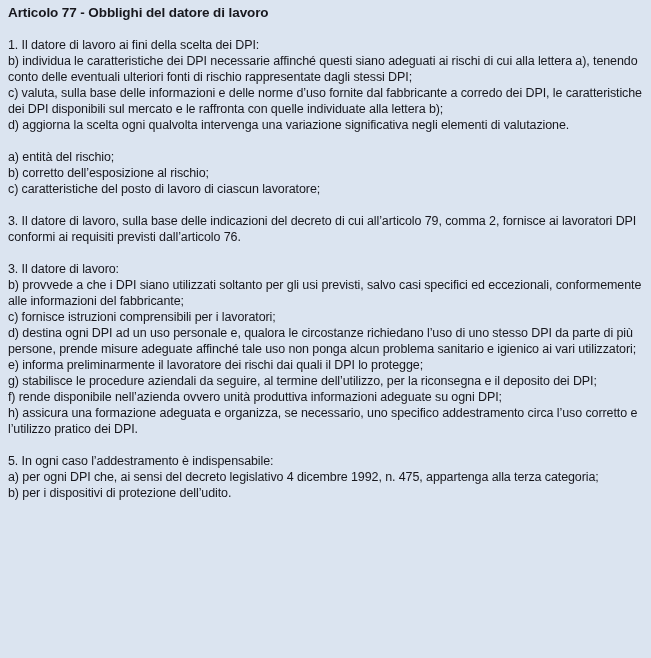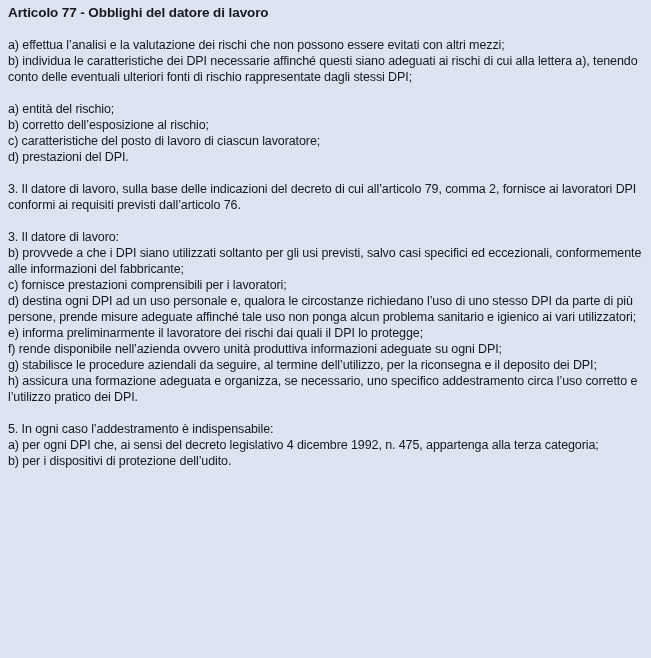--- a/index.html
+++ b/index.html
@@ -34,43 +34,44 @@
   .para:last-child { margin-bottom: 8px; }
   .line { display: block; }
 </style>
 </head>
 <body>
 
 <div class="page">
   <h1 class="title">Articolo 77 - Obblighi del datore di lavoro</h1>
 
   <div class="para">
-    <span class="line">a) effettua l’analisi e la valutazione dei rischi che non possono essere evitati con altri mezzi;</span>
+    <span class="line">1. Il datore di lavoro ai fini della scelta dei DPI:</span>
     <span class="line">b) individua le caratteristiche dei DPI necessarie affinché questi siano adeguati ai rischi di cui alla lettera a), tenendo conto delle eventuali ulteriori fonti di rischio rappresentate dagli stessi DPI;</span>
+    <span class="line">c) valuta, sulla base delle informazioni e delle norme d’uso fornite dal fabbricante a corredo dei DPI, le caratteristiche dei DPI disponibili sul mercato e le raffronta con quelle individuate alla lettera b);</span>
+    <span class="line">d) aggiorna la scelta ogni qualvolta intervenga una variazione significativa negli elementi di valutazione.</span>
   </div>
 
   <div class="para">
     <span class="line">a) entità del rischio;</span>
     <span class="line">b) corretto dell’esposizione al rischio;</span>
     <span class="line">c) caratteristiche del posto di lavoro di ciascun lavoratore;</span>
-    <span class="line">d) prestazioni del DPI.</span>
   </div>
 
   <div class="para">
     <span class="line">3. Il datore di lavoro, sulla base delle indicazioni del decreto di cui all’articolo 79, comma 2, fornisce ai lavoratori DPI conformi ai requisiti previsti dall’articolo 76.</span>
   </div>
 
   <div class="para">
     <span class="line">3. Il datore di lavoro:</span>
     <span class="line">b) provvede a che i DPI siano utilizzati soltanto per gli usi previsti, salvo casi specifici ed eccezionali, conformemente alle informazioni del fabbricante;</span>
-    <span class="line">c) fornisce prestazioni comprensibili per i lavoratori;</span>
+    <span class="line">c) fornisce istruzioni comprensibili per i lavoratori;</span>
     <span class="line">d) destina ogni DPI ad un uso personale e, qualora le circostanze richiedano l’uso di uno stesso DPI da parte di più persone, prende misure adeguate affinché tale uso non ponga alcun problema sanitario e igienico ai vari utilizzatori;</span>
     <span class="line">e) informa preliminarmente il lavoratore dei rischi dai quali il DPI lo protegge;</span>
+    <span class="line">g) stabilisce le procedure aziendali da seguire, al termine dell’utilizzo, per la riconsegna e il deposito dei DPI;</span>
     <span class="line">f) rende disponibile nell’azienda ovvero unità produttiva informazioni adeguate su ogni DPI;</span>
-    <span class="line">g) stabilisce le procedure aziendali da seguire, al termine dell’utilizzo, per la riconsegna e il deposito dei DPI;</span>
     <span class="line">h) assicura una formazione adeguata e organizza, se necessario, uno specifico addestramento circa l’uso corretto e l’utilizzo pratico dei DPI.</span>
   </div>
 
   <div class="para">
     <span class="line">5. In ogni caso l’addestramento è indispensabile:</span>
     <span class="line">a) per ogni DPI che, ai sensi del decreto legislativo 4 dicembre 1992, n. 475, appartenga alla terza categoria;</span>
     <span class="line">b) per i dispositivi di protezione dell’udito.</span>
   </div>
 </div>
 

